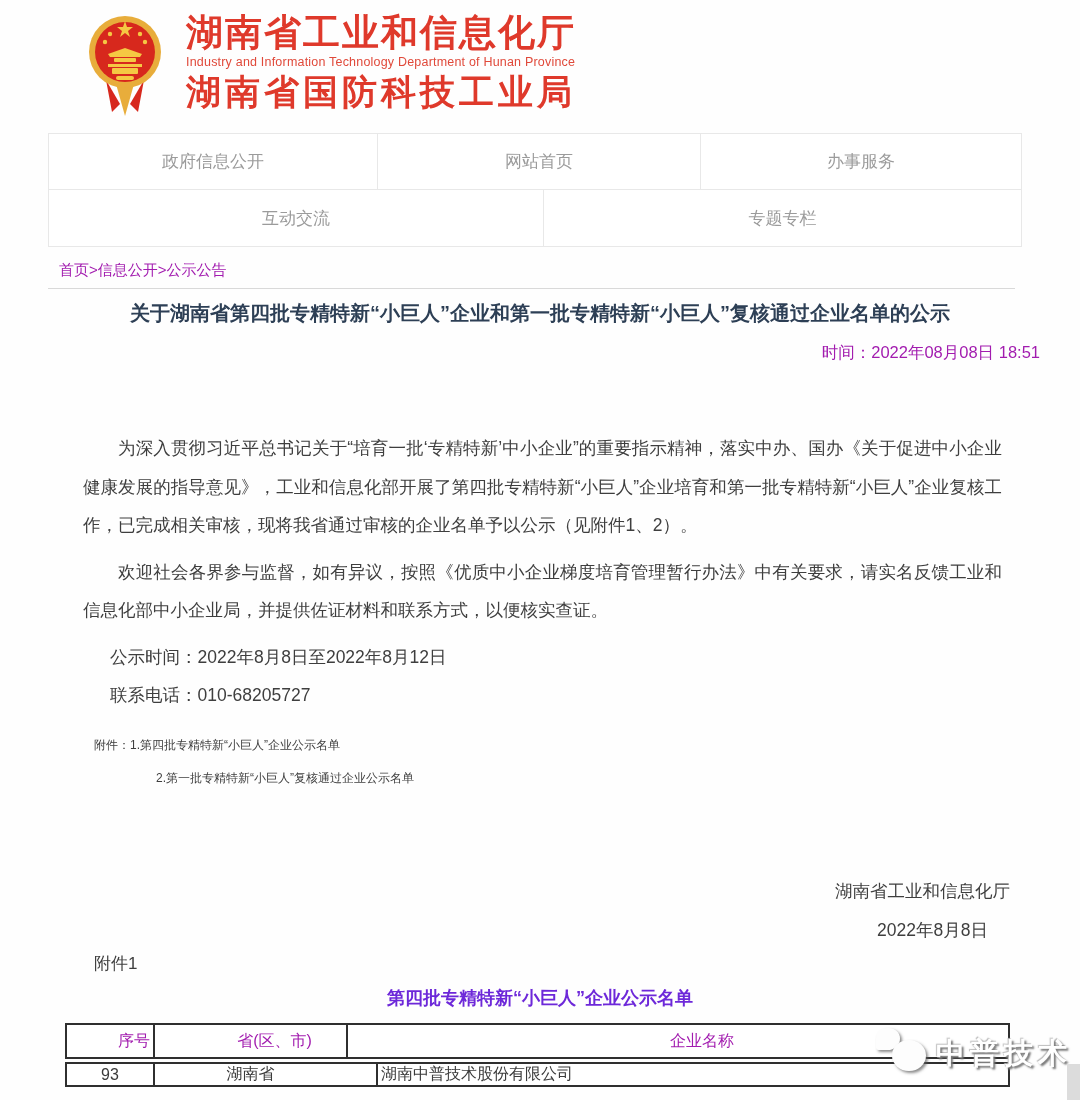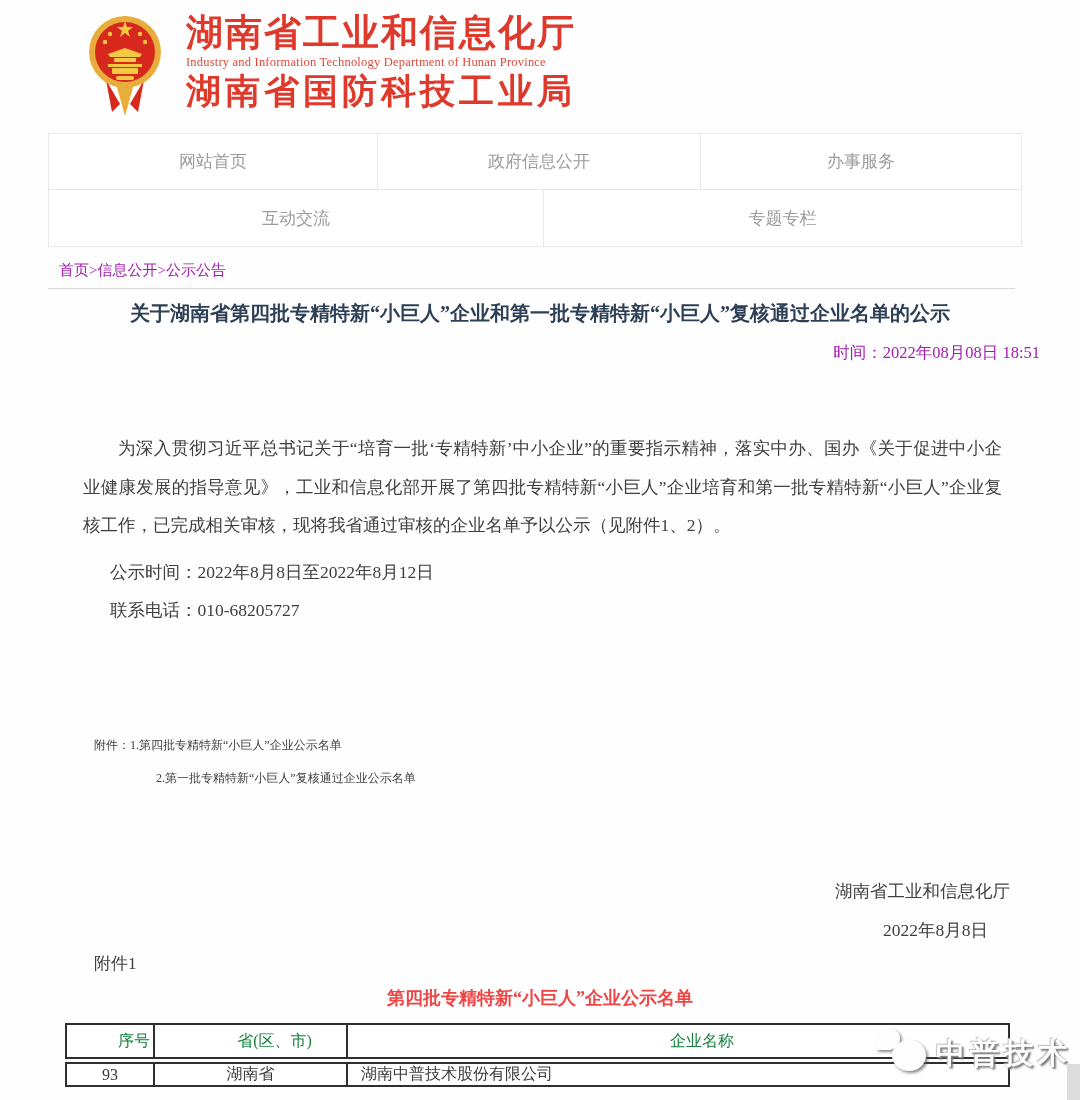--- a/index.html
+++ b/index.html
@@ -1,21 +1,21 @@
 <!DOCTYPE html>
 <html><head>
 <meta charset="utf-8">
 <style>
   html,body{margin:0;padding:0;background:#ffffff;}
   .page{
     position:relative;
     width:1080px;height:1100px;
     background:#fefefe;
     overflow:hidden;
-    font-family:Liberation Serif, serif;
+    font-family:Liberation Sans, sans-serif;
     color:#3e3e3e;
   }
   
   .site-header{
     position:absolute;top:8px;left:88px;
     display:flex;align-items:flex-start;
   }
   .emblem{width:74px;height:110px;flex:0 0 auto;}
   .header-titles{margin-left:24px;padding-top:4px;}
   .title-cn-1{font-size:37px;font-weight:bold;color:#DF392B;letter-spacing:2px;line-height:42px;}
@@ -58,37 +58,37 @@
     font-size:12px;line-height:32.5px;color:#3e3e3e;
   }
   .att-line2{margin-left:62px;}
   
   .sig-org{position:absolute;top:879px;right:70px;font-size:17.5px;color:#3e3e3e;}
   .sig-date{position:absolute;top:918px;right:92px;font-size:17.5px;color:#3e3e3e;}
   
   .att1-label{position:absolute;top:952px;left:94px;font-size:17px;color:#3e3e3e;}
   .table-title{
     position:absolute;top:986px;left:40px;width:1000px;
-    text-align:center;font-size:18px;font-weight:bold;color:#ef4444;
+    text-align:center;font-size:18px;font-weight:bold;color:#6d28d9;
   }
   .gtable{position:absolute;top:1023px;left:65px;width:945px;}
   .t-box{
     display:grid;grid-template-columns:86px 193px 1fr;
     border:2px solid #2f2f2f;background:#fff;box-sizing:border-box;
   }
   .t-head{height:36px;margin-bottom:3px;}
   .t-row{height:25px;}
   .t-cell{
     display:flex;align-items:center;justify-content:center;
     font-size:16px;color:#3a3a3a;border-left:2px solid #2f2f2f;
     overflow:hidden;white-space:nowrap;
   }
   .t-cell:first-child{border-left:none;}
-  .t-cell.left{justify-content:flex-start;padding-left:13px;}
-  .t-head .t-cell{color:#15803d;padding-left:48px;}
+  .t-cell.left{justify-content:flex-start;padding-left:3px;margin-left:30px;}
+  .t-head .t-cell{color:#a21caf;padding-left:48px;}
   
   .watermark{
     position:absolute;top:1024px;left:870px;width:205px;height:54px;
     pointer-events:none;
   }
   .wm-bubble-a{
     position:absolute;left:6px;top:4px;width:24px;height:22px;
     background:#fdfdfd;border-radius:55% 55% 60% 12%;
     box-shadow:2px 2px 3px rgba(90,90,90,0.7);
   }
@@ -134,38 +134,39 @@
     </svg>
     <div class="header-titles">
       <div class="title-cn-1">湖南省工业和信息化厅</div>
       <div class="title-en">Industry and Information Technology Department of Hunan Province</div>
       <div class="title-cn-2">湖南省国防科技工业局</div>
     </div>
   </div>
 
   <div class="nav">
     <div class="nav-row nav-row1">
+      <div class="nav-cell">政府信息公开</div>
       <div class="nav-cell">网站首页</div>
-      <div class="nav-cell">政府信息公开</div>
       <div class="nav-cell">办事服务</div>
     </div>
     <div class="nav-row nav-row2">
       <div class="nav-cell">互动交流</div>
       <div class="nav-cell">专题专栏</div>
     </div>
   </div>
 
   <div class="breadcrumb">首页&gt;信息公开&gt;公示公告</div>
   <div class="rule"></div>
 
   <div class="article-title">关于湖南省第四批专精特新“小巨人”企业和第一批专精特新“小巨人”复核通过企业名单的公示</div>
   <div class="article-time">时间：2022年08月08日 18:51</div>
 
   <div class="article-body">
     <p>为深入贯彻习近平总书记关于“培育一批‘专精特新’中小企业”的重要指示精神，落实中办、国办《关于促进中小企业健康发展的指导意见》，工业和信息化部开展了第四批专精特新“小巨人”企业培育和第一批专精特新“小巨人”企业复核工作，已完成相关审核，现将我省通过审核的企业名单予以公示（见附件1、2）。</p>
+    <p>欢迎社会各界参与监督，如有异议，按照《优质中小企业梯度培育管理暂行办法》中有关要求，请实名反馈工业和信息化部中小企业局，并提供佐证材料和联系方式，以便核实查证。</p>
     <div class="plain-line">公示时间：2022年8月8日至2022年8月12日</div>
     <div class="plain-line">联系电话：010-68205727</div>
   </div>
 
   <div class="attachments">
     <div><span>附件：</span><span>1.第四批专精特新“小巨人”企业公示名单</span></div>
     <div class="att-line2">2.第一批专精特新“小巨人”复核通过企业公示名单</div>
   </div>
 
   <div class="sig-org">湖南省工业和信息化厅</div>

